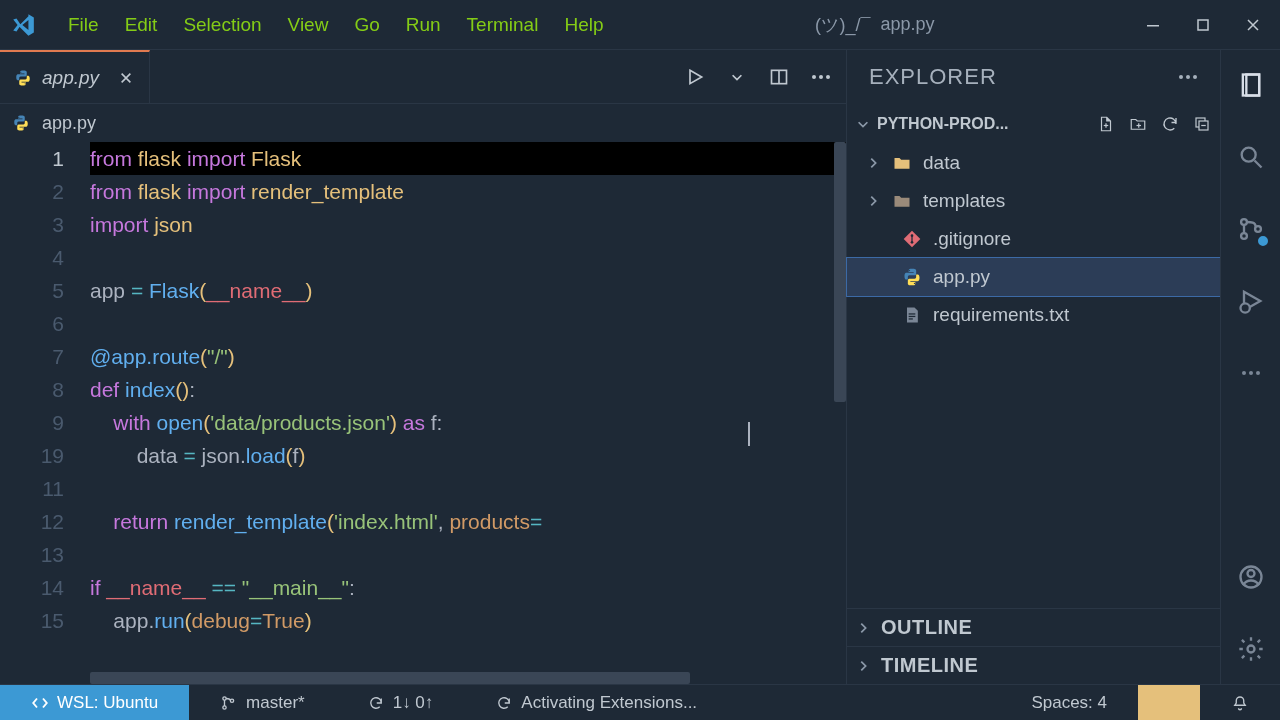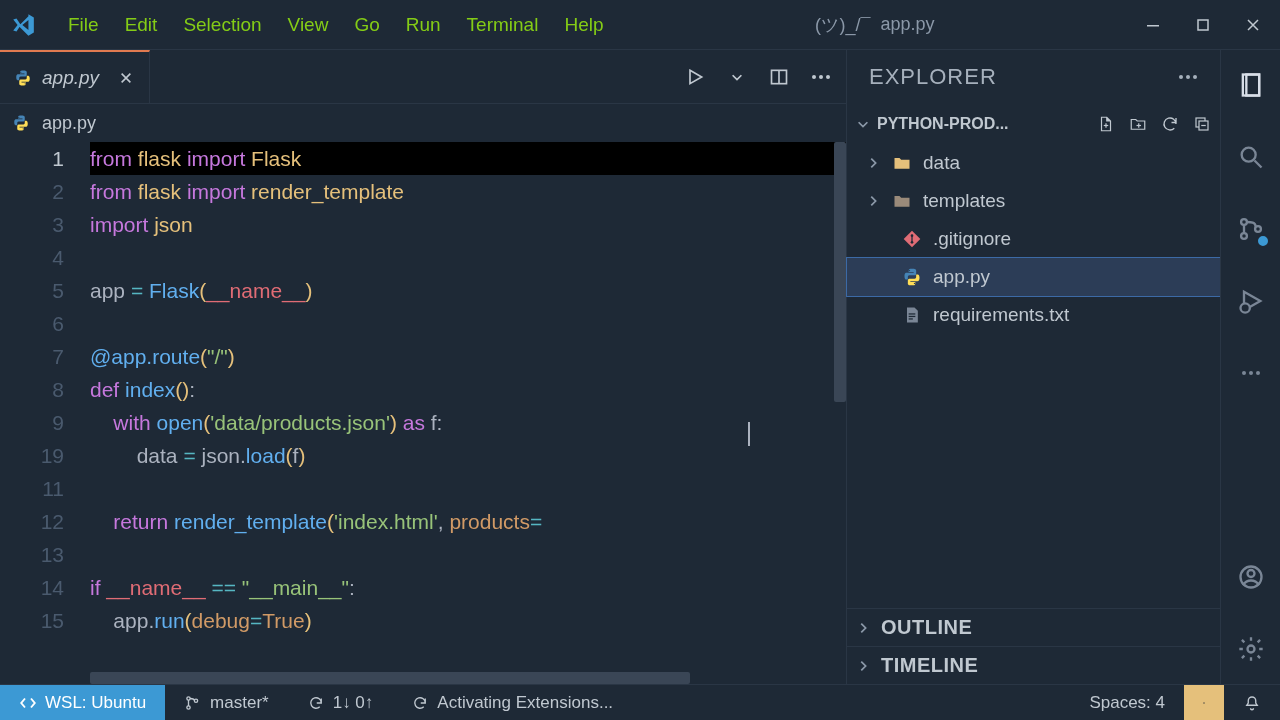--- a/index.html
+++ b/index.html
@@ -65,21 +65,21 @@
 
 .collapsed-panel { height: 38px; display: flex; align-items: center; gap: 10px; padding: 0 8px; border-top: 1px solid #2a3645; font-size: 20px; font-weight: bold; color: #c0c8d0; letter-spacing: 0.5px; }
 
 .activitybar { width: 60px; background: #1e2936; border-left: 1px solid #2a3645; display: flex; flex-direction: column; align-items: center; padding: 18px 0; gap: 38px; }
 .activity-icon { width: 34px; height: 34px; display: flex; align-items: center; justify-content: center; color: #7a8696; cursor: pointer; position: relative; }
 .activity-icon.active { color: #d8dee8; }
 .activity-spacer { flex: 1; }
 .badge-dot { position: absolute; bottom: -2px; right: -2px; width: 14px; height: 14px; background: #3c99d4; border-radius: 50%; border: 2px solid #1e2936; }
 
 .statusbar { height: 36px; background: #1e2936; border-top: 1px solid #2a3645; display: flex; align-items: stretch; font-size: 17px; color: #c0c8d0; }
-.status-seg { display: flex; align-items: center; padding: 0 19px; gap: 8px; cursor: pointer; }
+.status-seg { display: flex; align-items: center; padding: 0 31px; gap: 8px; cursor: pointer; }
 .status-remote { background: #3c99d4; color: #fff; font-weight: 500; }
 .status-right { margin-left: auto; display: flex; }
 .status-yellow { background: #e5c07b; width: 40px; justify-content: center; }
 
 svg { display: block; }
 </style>
 </head>
 <body>
 
 <div class="titlebar">

